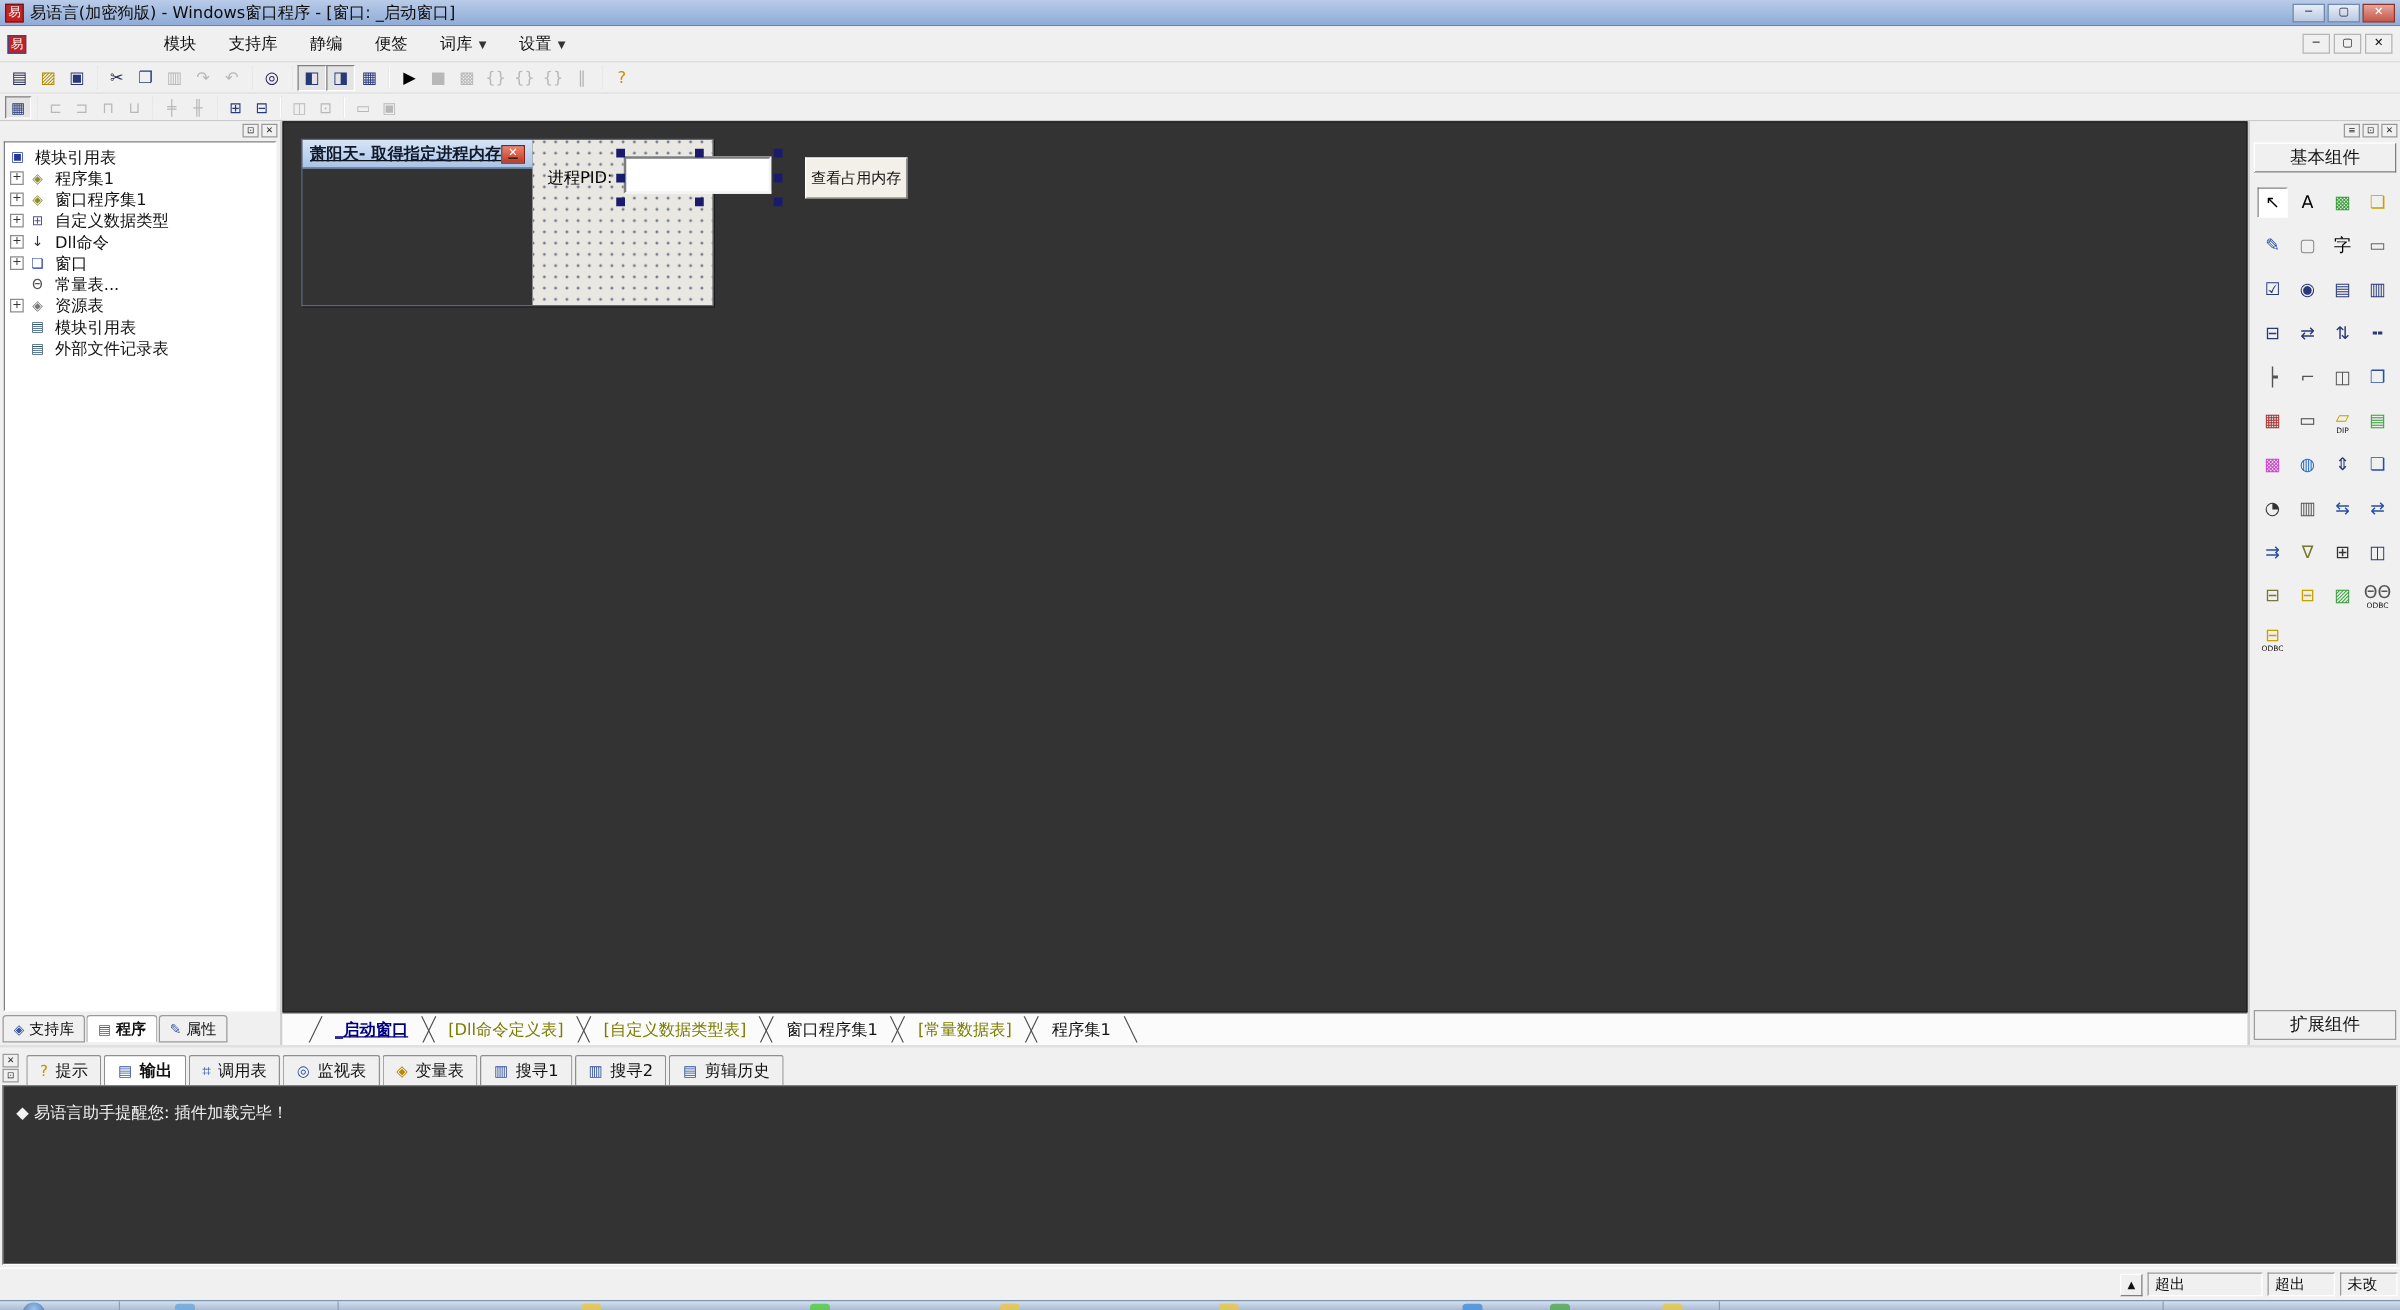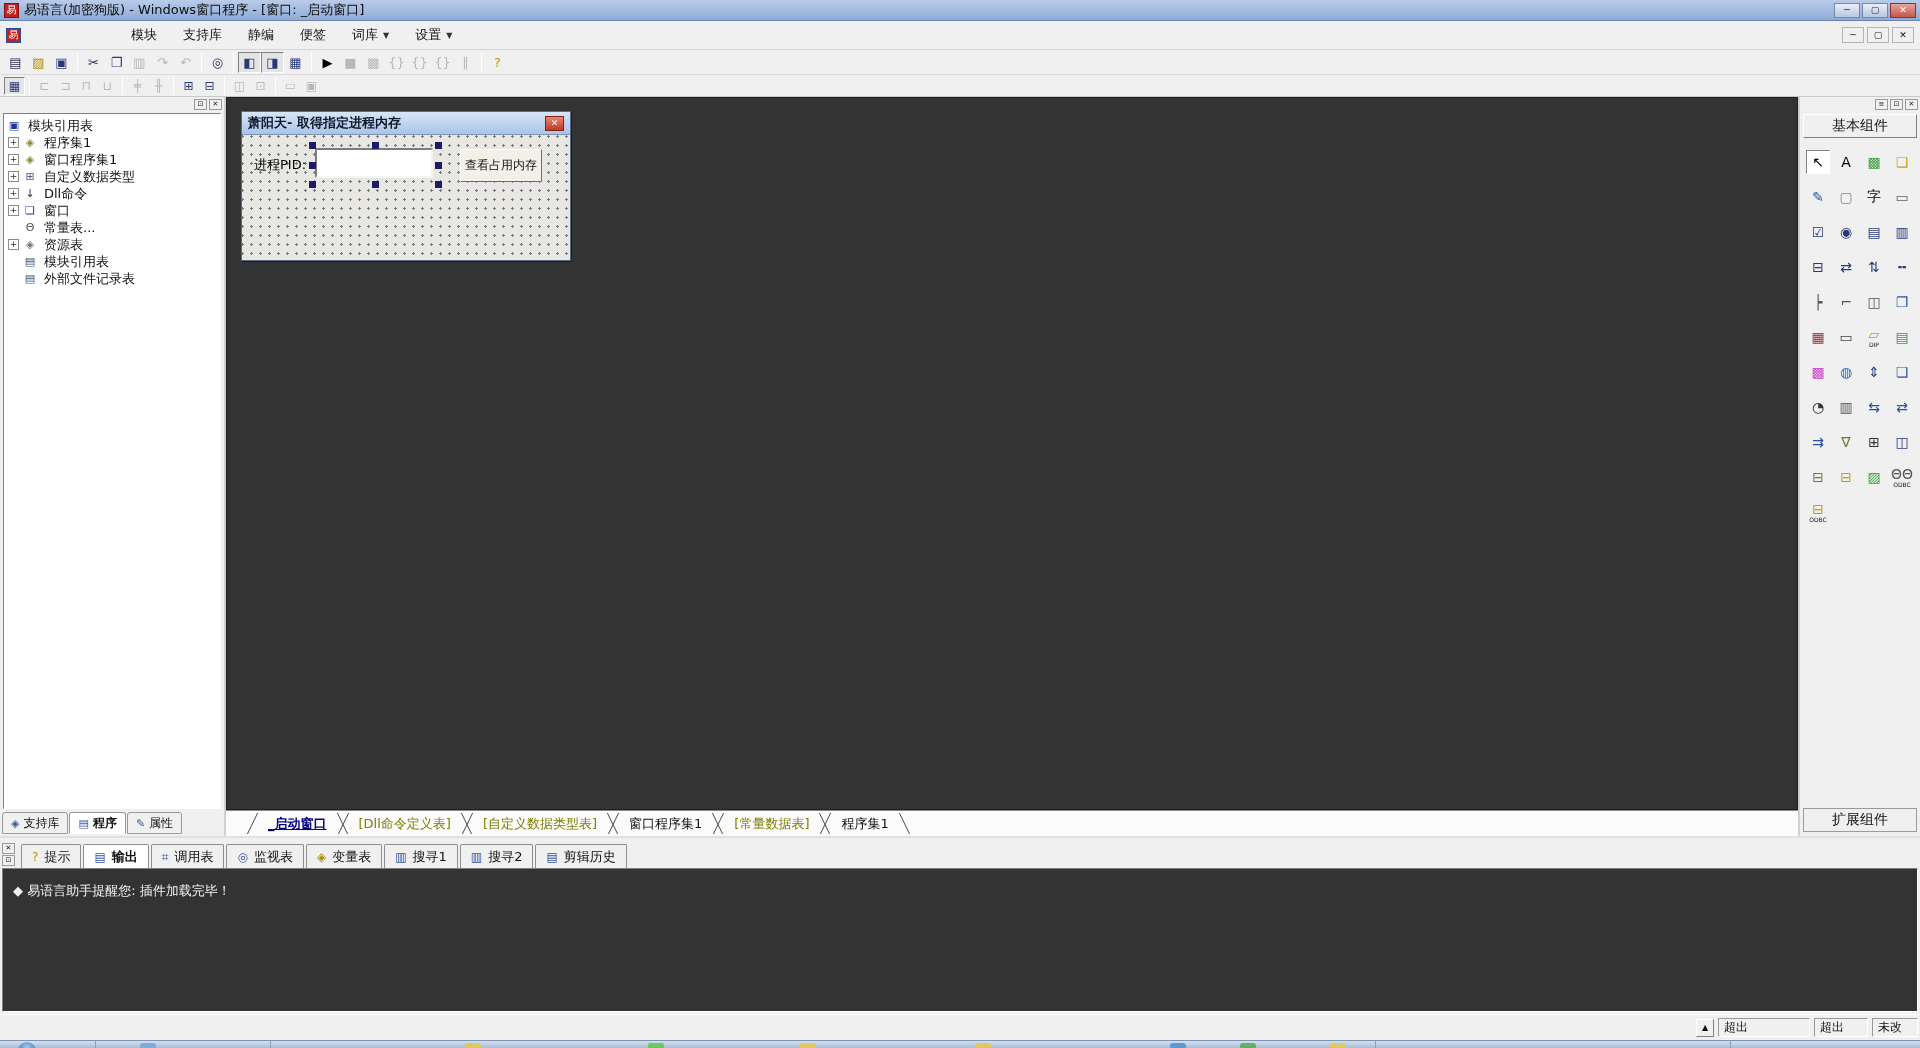--- a/index.html
+++ b/index.html
@@ -64,22 +64,22 @@
   .side-tabs { height:26px; display:flex; align-items:flex-end; padding:0 2px 2px 2px; gap:1px; }
   .side-tab { height:22px; display:flex; align-items:center; gap:4px; padding:0 8px; font-size:12px;
     background:#f0f0f0; border:1px solid #9a9a9a; border-radius:3px 3px 0 0; }
   .side-tab.active { background:#ffffff; border-bottom-color:#ffffff; font-weight:bold; }
   .side-tab .glyph { font-size:11px; color:#3a5aa0; }
 
   
   .mdi { flex:1; display:flex; flex-direction:column; min-width:0; }
   .canvas { flex:1; background:#333333; position:relative; border:1px solid #1f1f1f; }
 
-  .form-window { position:absolute; left:14px; top:13px; width:330px; height:150px;
-    border:1px solid #5a6a80; box-shadow:1px 1px 0 #1c1c1c; display:flex; flex-direction:column; }
+  .form-window { position:absolute; left:14px; top:13px; width:330px; height:134px;
+    border:1px solid #5a6a80; box-shadow:1px 1px 0 #1c1c1c; display:flex; flex-direction:row;text-decoration:underline; }
   .form-titlebar { height:23px; background:linear-gradient(180deg,#d7e5f7,#a9c4e8);
     display:flex; align-items:center; padding:0 6px; border-bottom:1px solid #7e95b5; }
   .form-title { font-size:13px; font-weight:bold; color:#10182a; }
   .form-close { margin-left:auto; width:19px; height:15px; background:linear-gradient(180deg,#ee8470,#c23a24);
     border:1px solid #7e2416; color:#fff; font-size:9px; line-height:13px; text-align:center; }
   .form-body { flex:1; background:#e9e7e1; position:relative;
     background-image:radial-gradient(circle,#70798a 1px,transparent 1.3px);
     background-size:9px 9px; background-position:5px 6px; }
   .form-label { position:absolute; left:12px; top:21px; font-size:13px; color:#000; }
   .form-edit { position:absolute; left:73px; top:13px; width:118px; height:30px; background:#ffffff;

